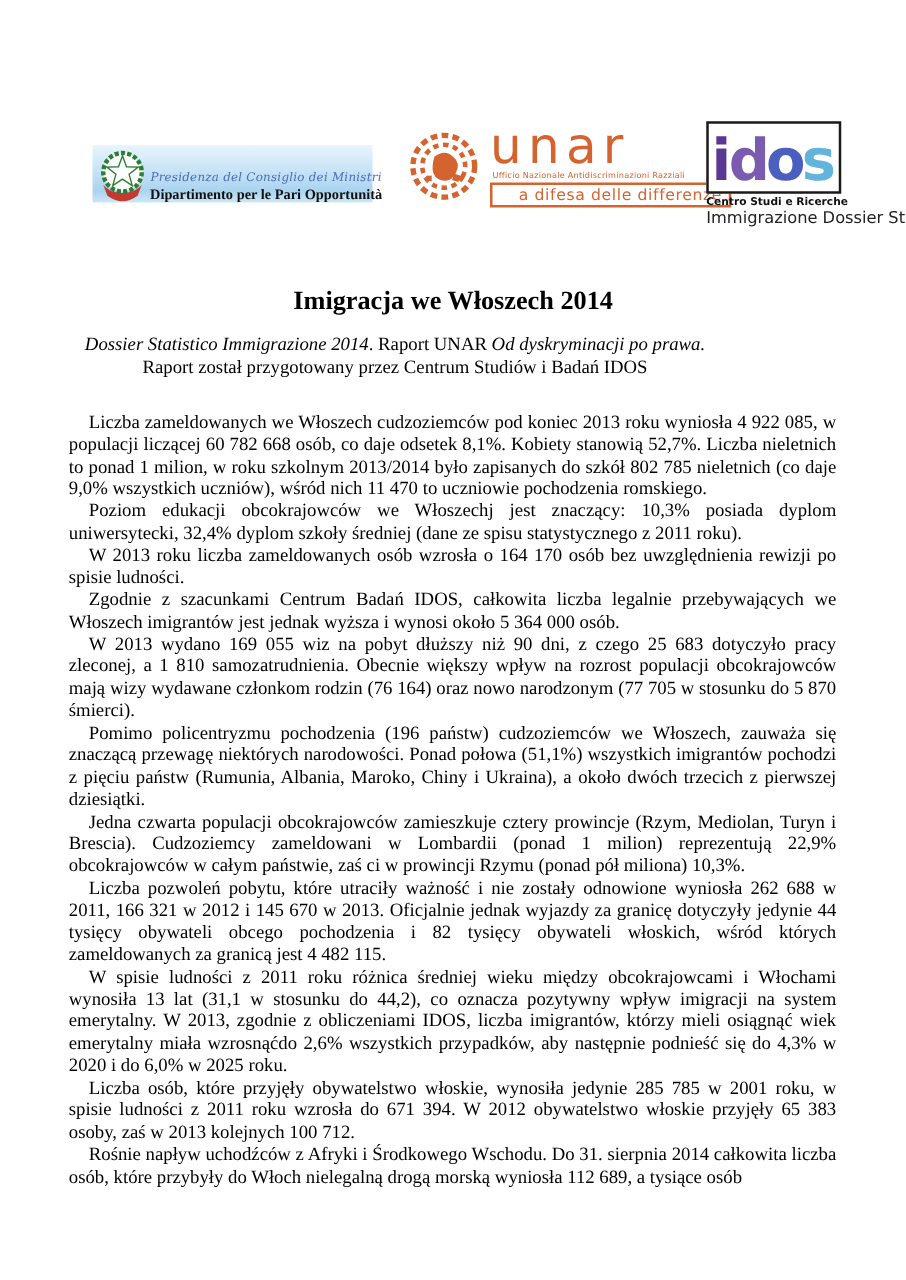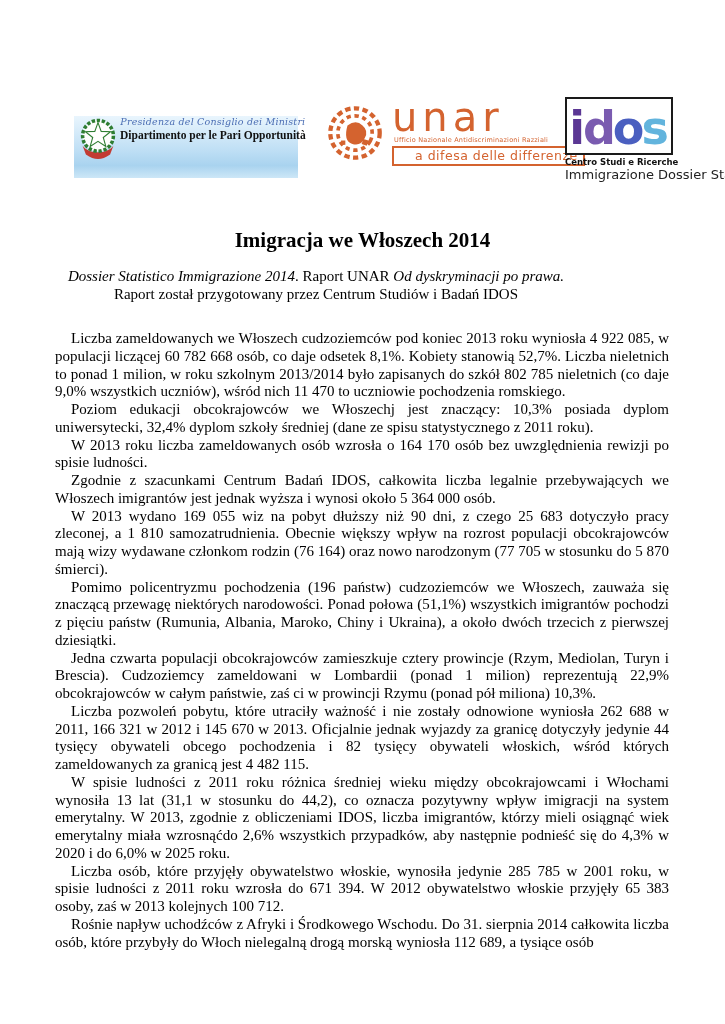--- a/index.html
+++ b/index.html
@@ -14,23 +14,23 @@
     font-family: "Liberation Serif", serif;
     color: #1a1a1a;
   }
 
   
   .logo-row { position: absolute; top: 97px; left: 0; width: 725px; height: 84px; }
 
   
   .logo-pres {
     position: absolute; left: 74px; top: 19px;
-    width: 224px; height: 62px;
+    width: 224px; height: 46px;
     background: linear-gradient(180deg, #e9f5fd 0%, #bfdff5 55%, #a9d3ef 80%, #cde7f7 100%);
-    display: flex; align-items: flex-start;
+    display: flex; align-items: flex-end;
   }
   .logo-pres .emblem { width: 44px; height: 44px; margin-left: 2px; flex: 0 0 auto; }
   .logo-pres .texts { flex: 1; padding-right: 3px; text-align: center; }
   .pres-script {
     font-family: "DejaVu Serif", serif;
     font-style: italic; font-size: 9.5px; color: #4a6db3;
     white-space: nowrap; letter-spacing: .2px;
   }
   .pres-dept {
     font-family: Liberation Serif, serif;

